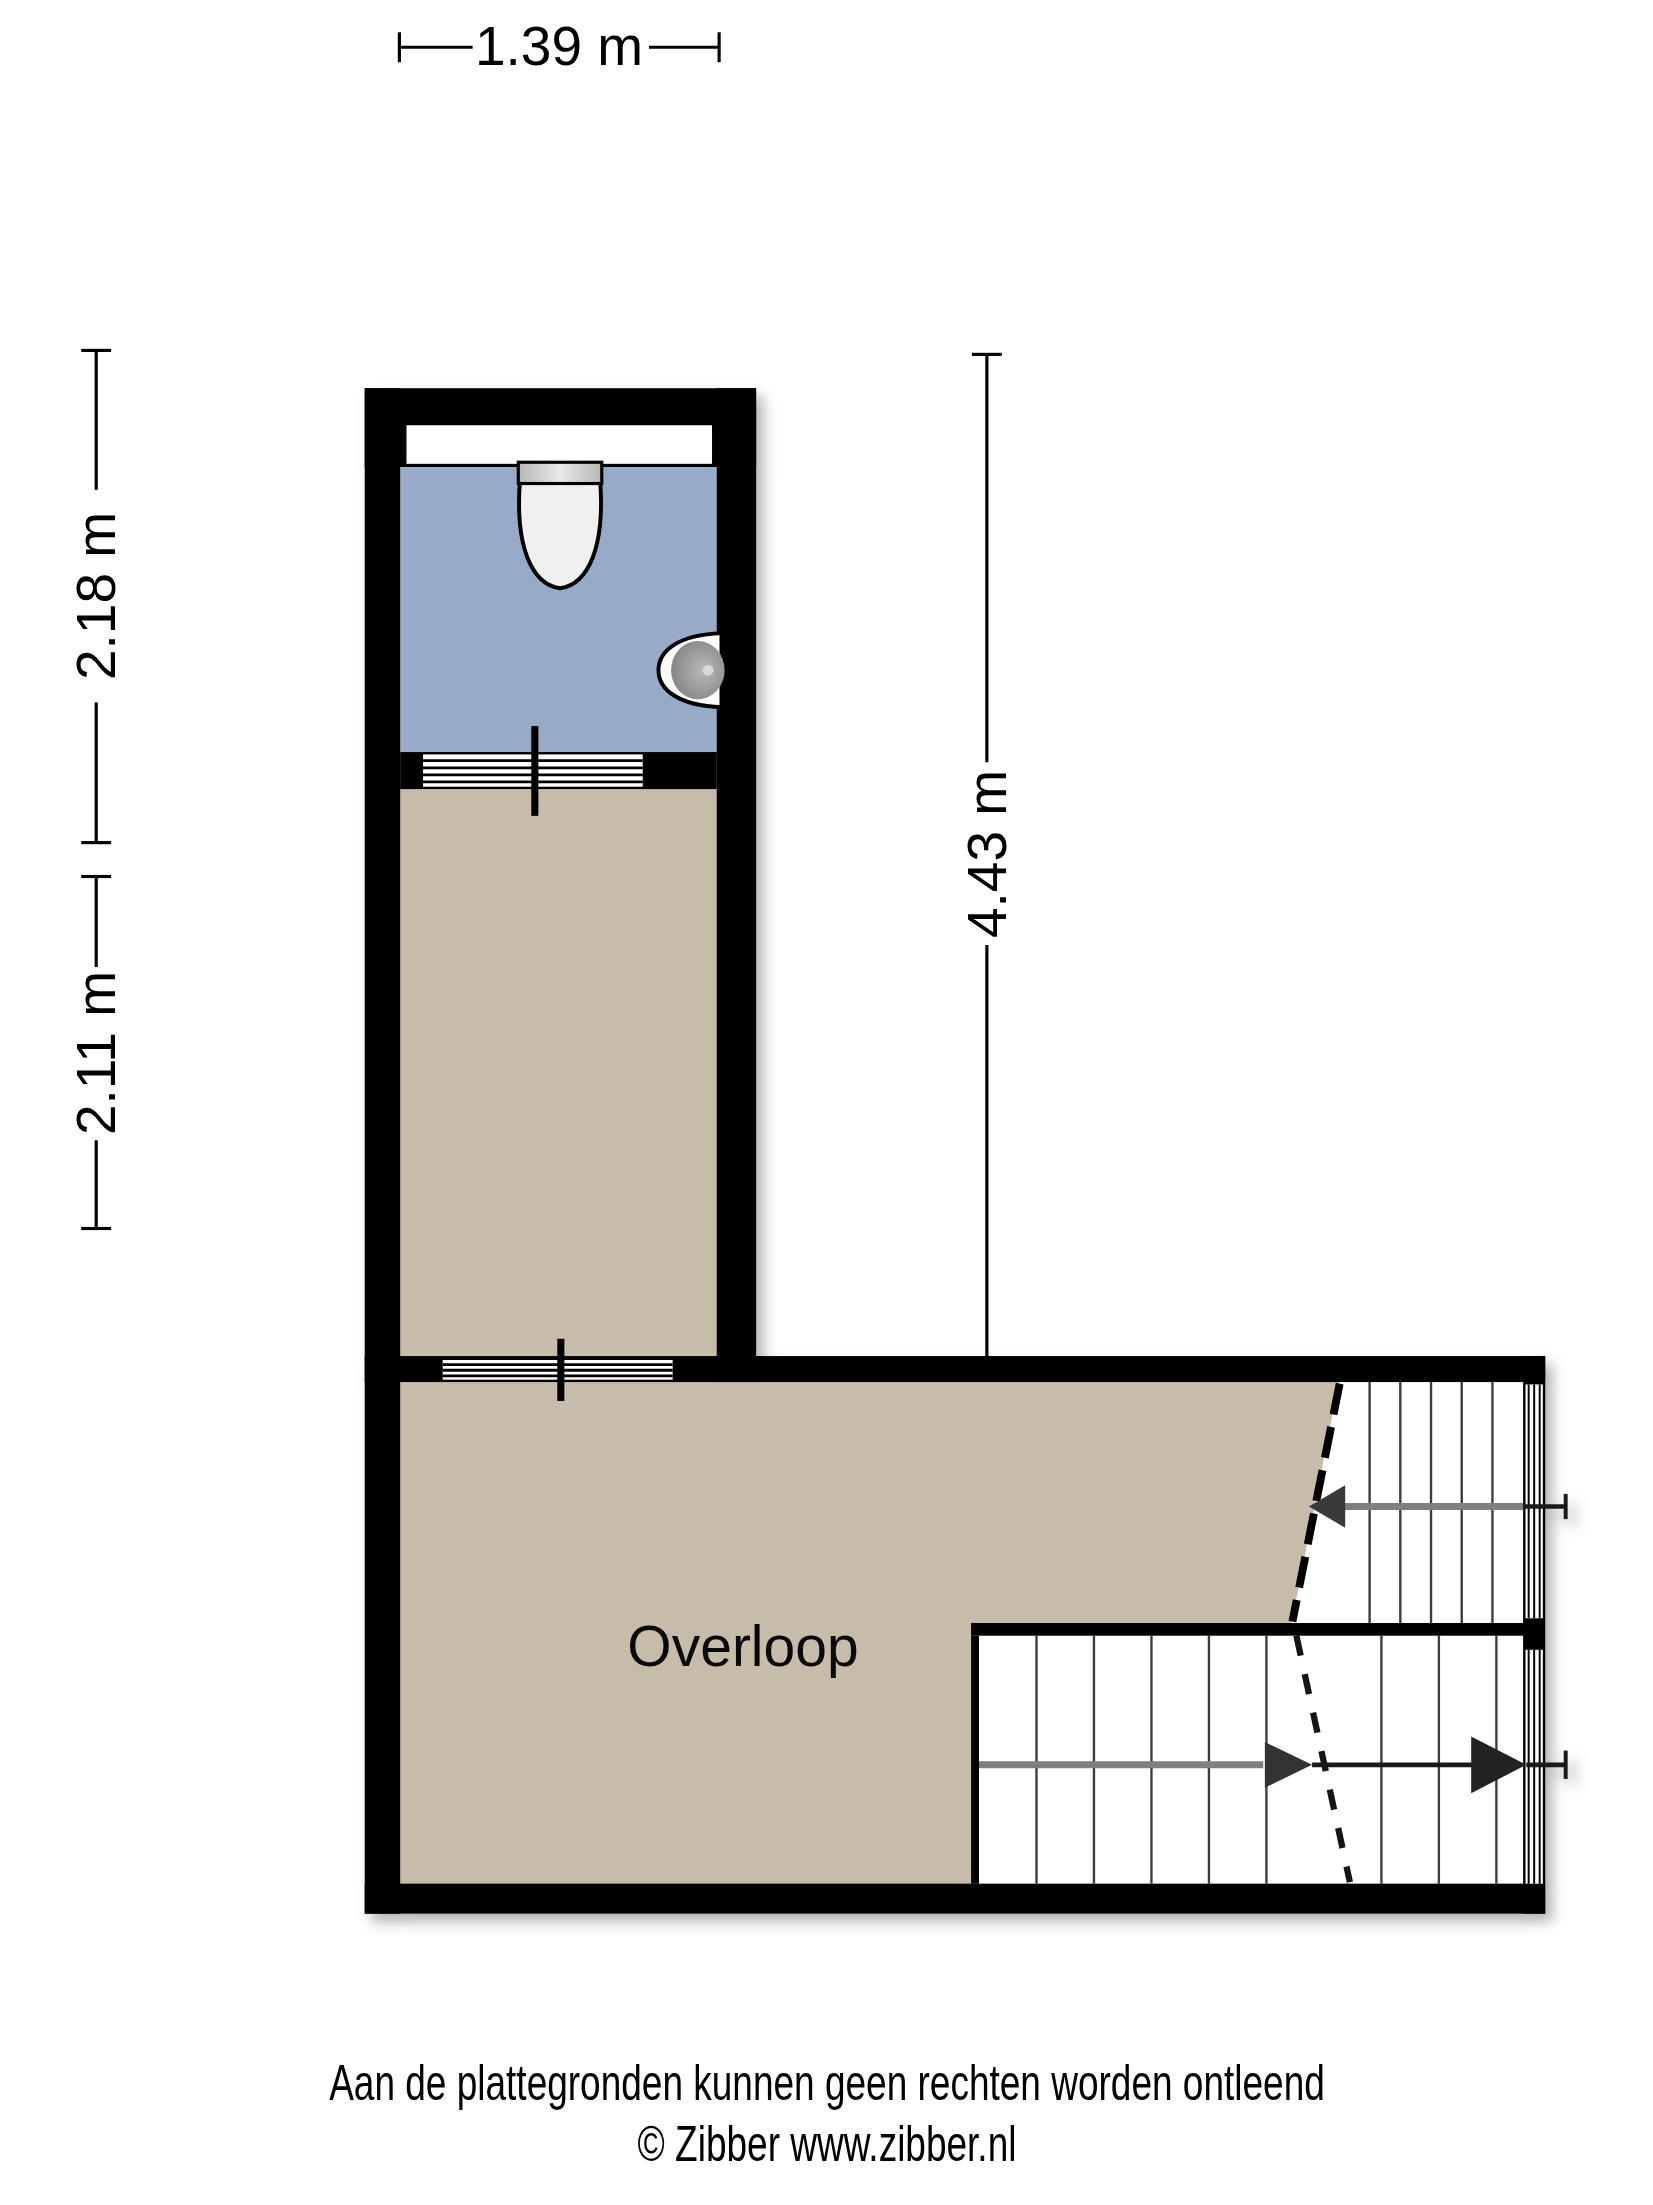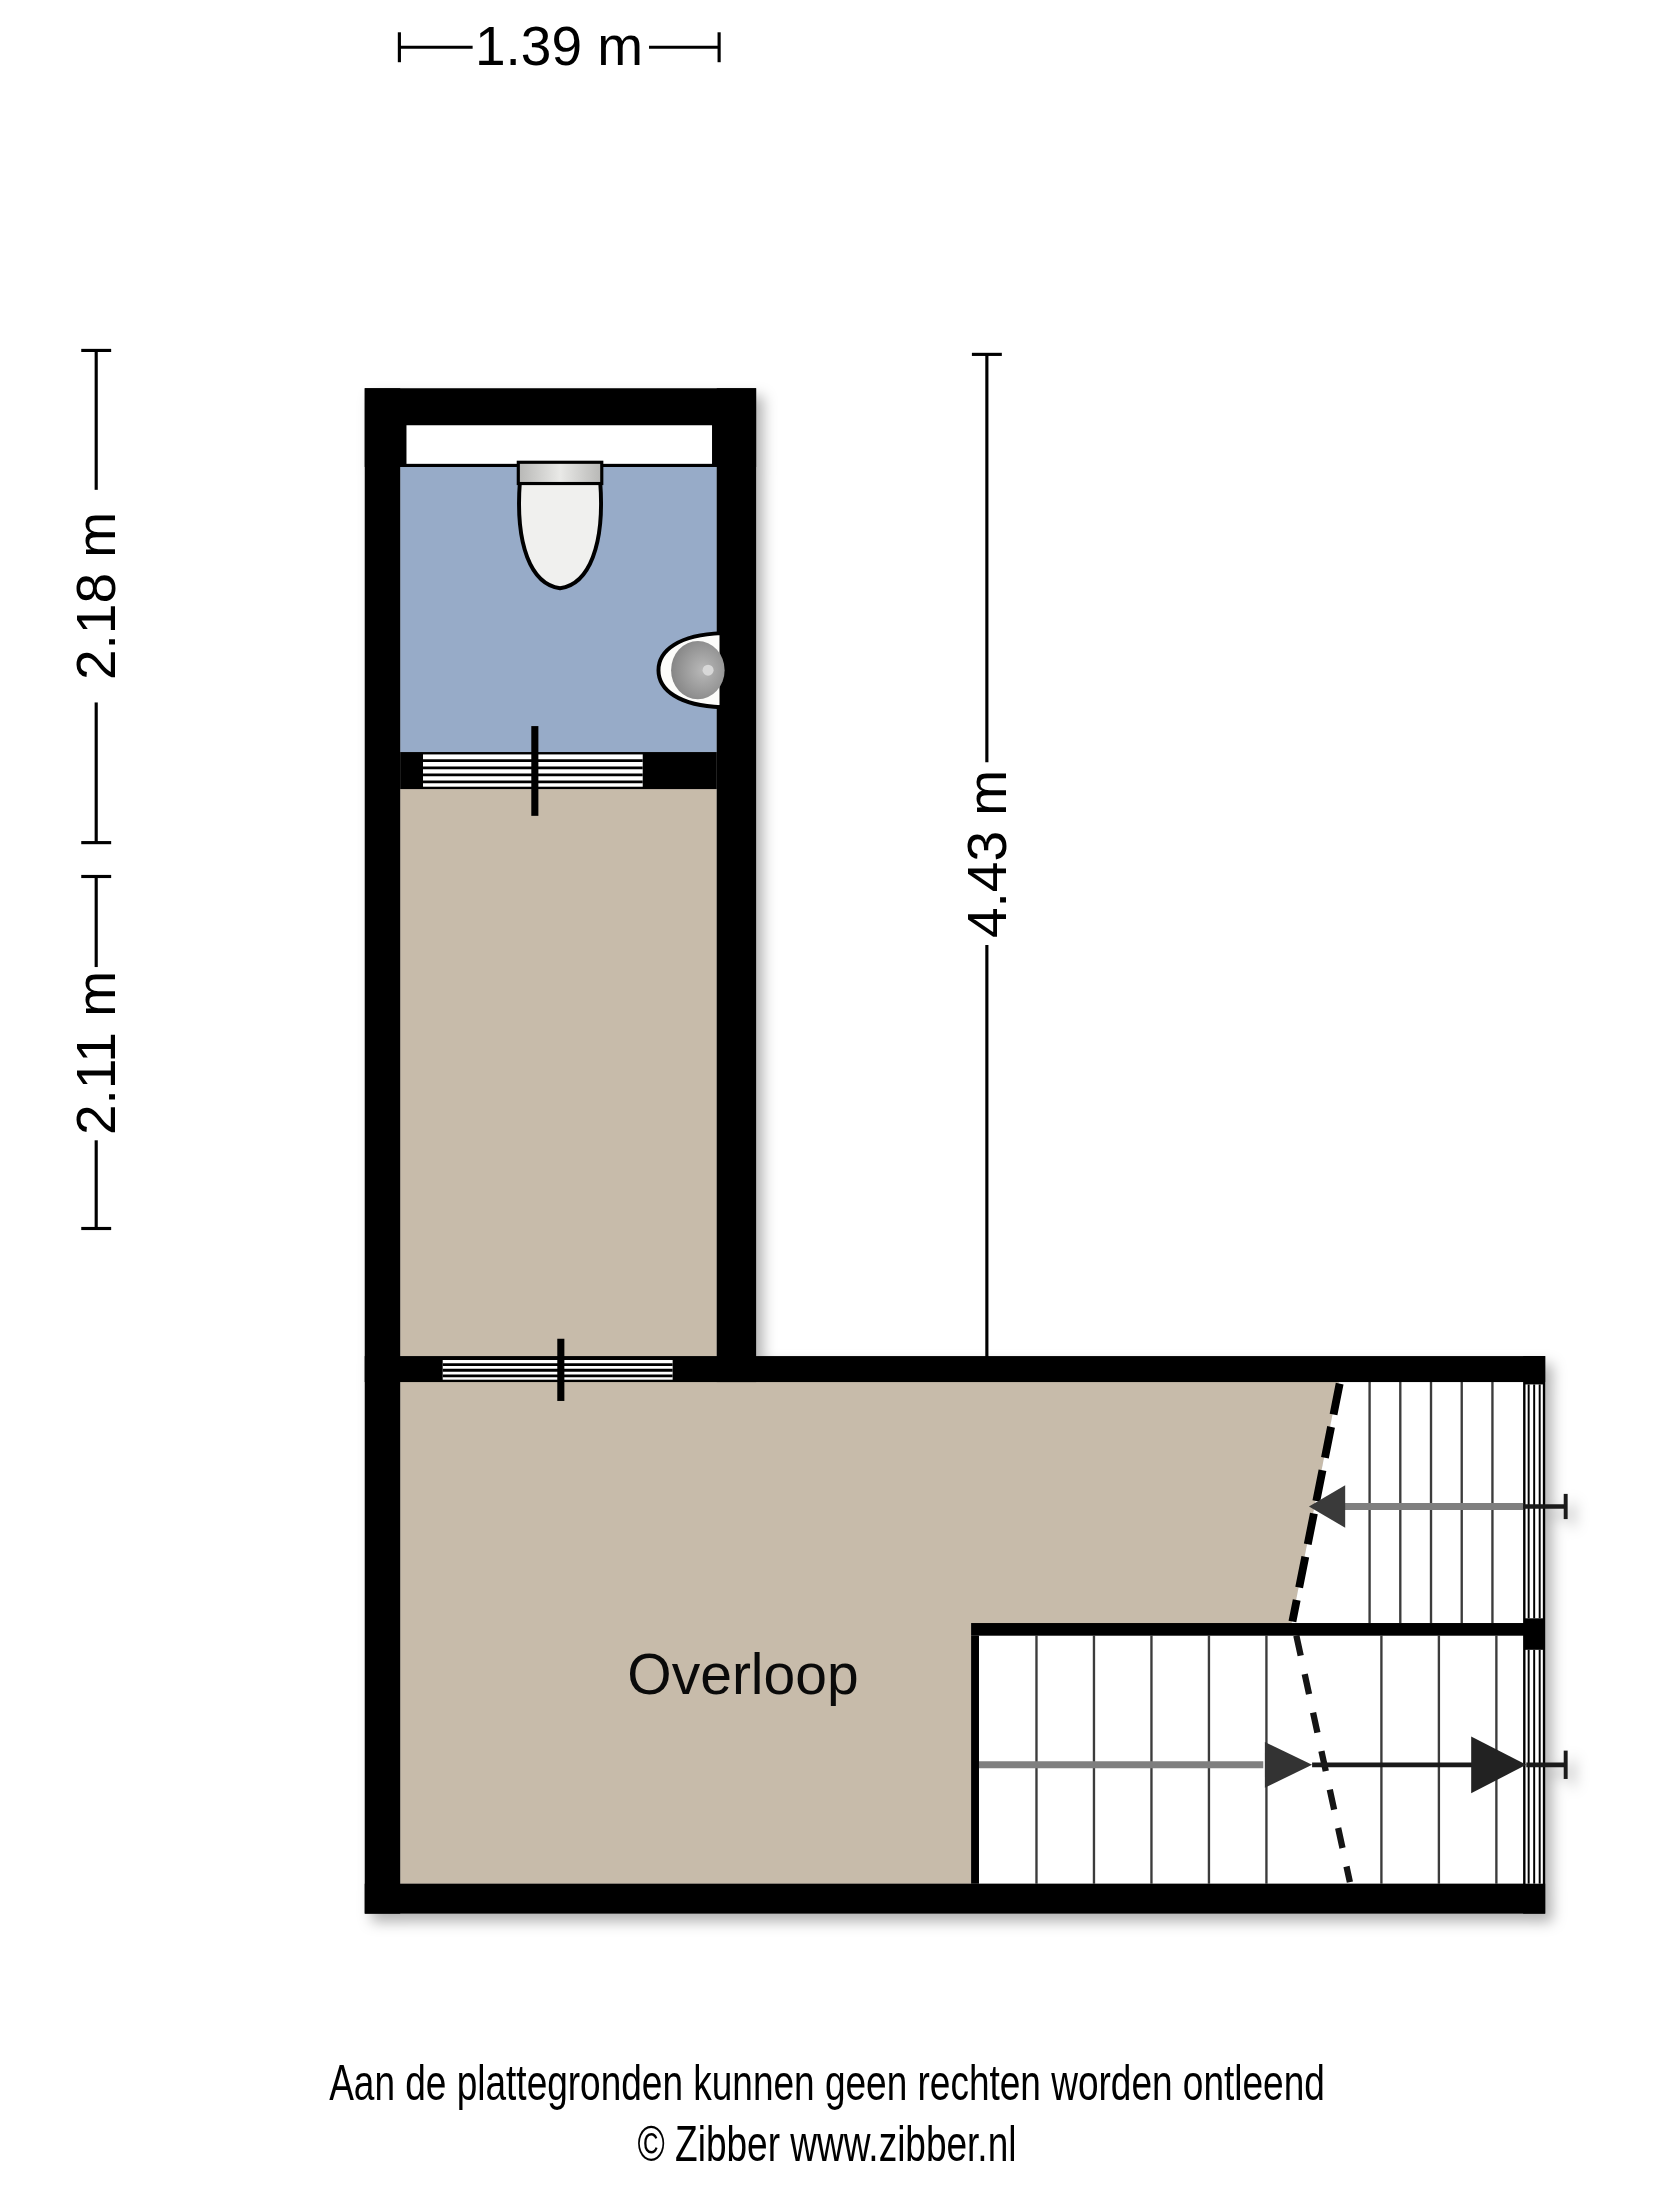--- a/index.html
+++ b/index.html
@@ -172,20 +172,20 @@
   </svg>
 
   <div class="dim-label" style="left:559px;top:46px;">1.39 m</div>
 
   <div class="dim-label vert" style="left:96px;top:596px;">2.18 m</div>
 
   <div class="dim-label vert" style="left:96px;top:1053px;">2.11 m</div>
 
   <div class="dim-label vert" style="left:987px;top:854px;">4.43 m</div>
 
-  <div class="room-label" style="left:743px;top:1646px;margin-top:28px;">Overloop</div>
+  <div class="room-label" style="left:743px;top:1646px;">Overloop</div>
 
   <div class="footer-line" style="top:2056px;">Aan de plattegronden kunnen geen rechten worden ontleend</div>
 
   <div class="footer-line" style="top:2117px;">© Zibber www.zibber.nl</div>
 
 </div>
 
 
 </body></html>

